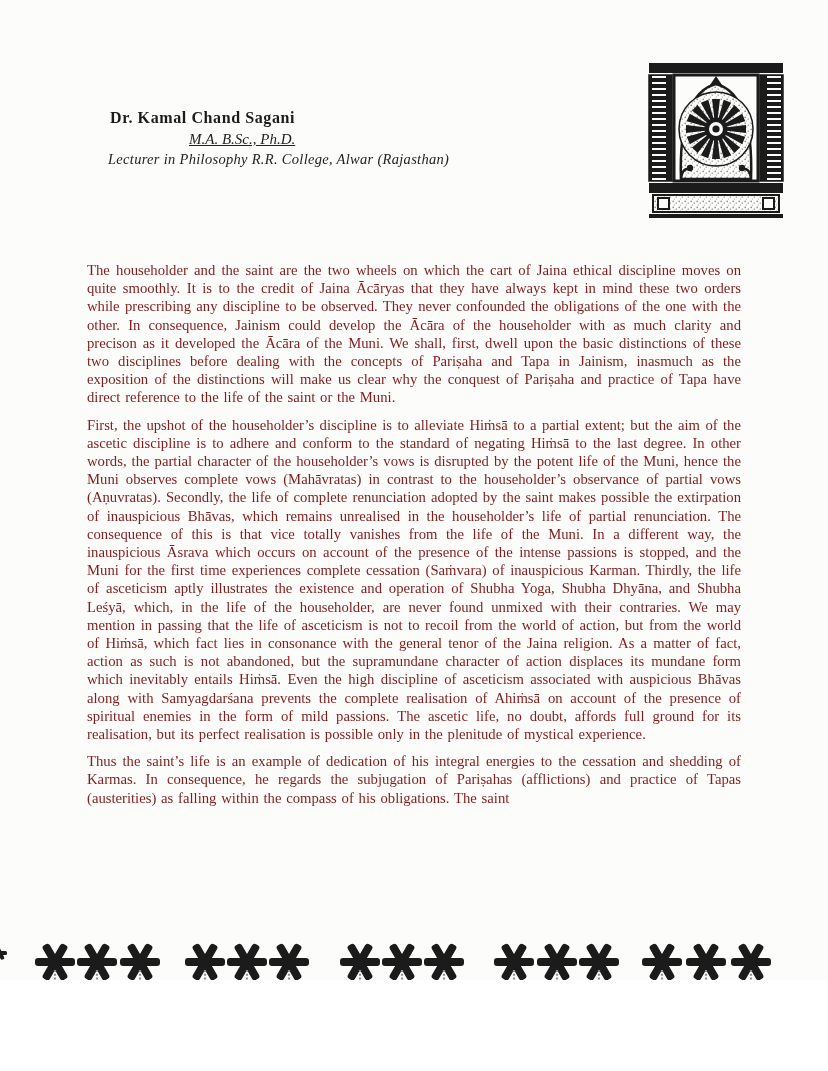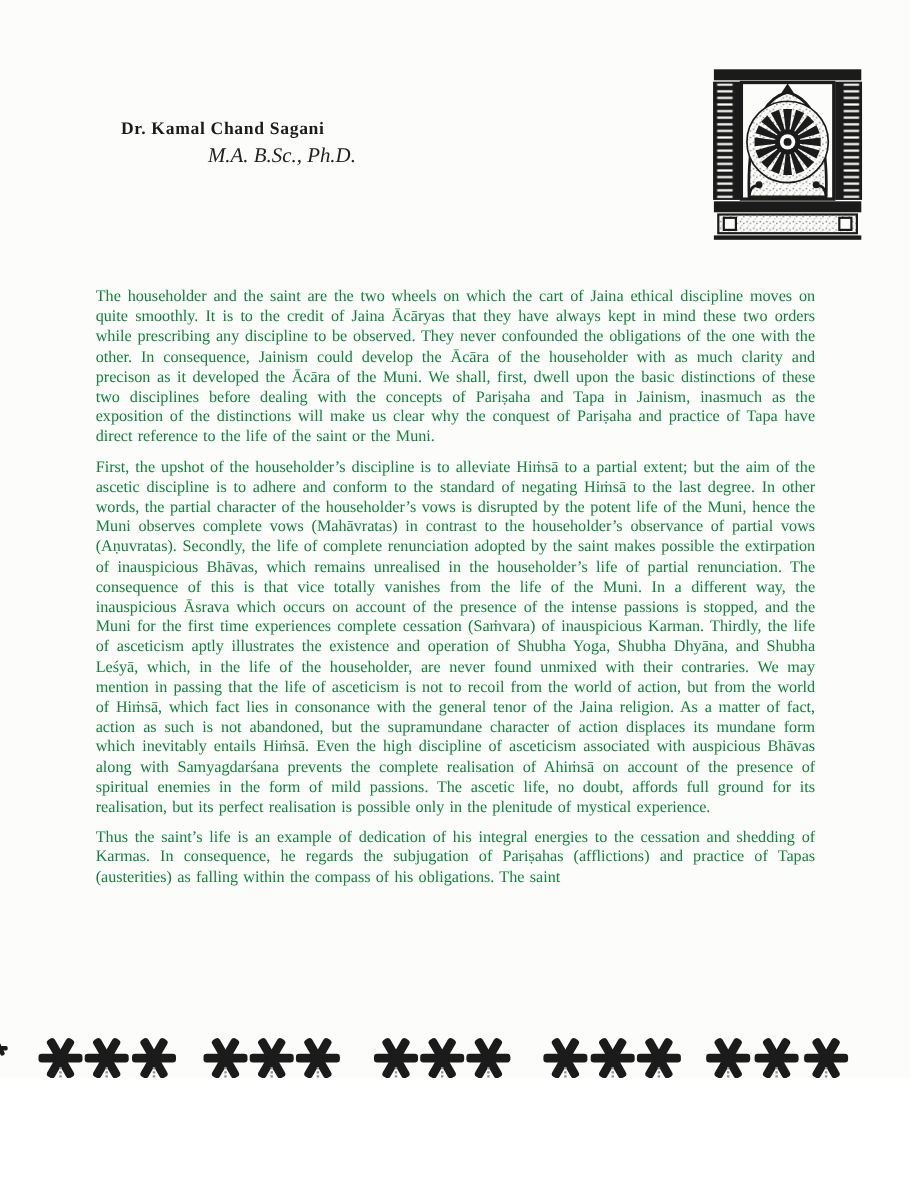--- a/index.html
+++ b/index.html
@@ -12,40 +12,40 @@
     font-family: "Liberation Serif", "DejaVu Serif", serif;
     color: #1f1f1f;
   }
   
   .author-name {
     position: absolute; left: 110px; top: 109px;
     font-size: 16px; font-weight: bold; letter-spacing: 0.6px; color:#1b1b1b;
   }
   .author-degrees {
     position: absolute; left: 189px; top: 131px;
-    font-size: 19px; font-style: italic; color:#222;
+    font-size: 15px; font-style: italic; color:#222;text-decoration:underline;
   }
   .author-affiliation {
     position: absolute; left: 108px; top: 151px;
     font-size: 14.5px; font-style: italic; letter-spacing: 0.3px; color:#222;
   }
   .article-title {
     position: absolute; left: 115px; top: 169px; width: 560px;
     margin: 0;
     font-size: 28px; font-weight: bold; line-height: 33px;
     letter-spacing: 0.4px; color: #161616;
   }
   .article-title span { display: block; }
   
   .ornament { position: absolute; left: 648px; top: 62px; width: 136px; height: 157px; }
   
   .body-text {
     position: absolute; left: 87px; top: 261px; width: 654px;
     font-size: 14.7px; line-height: 18.2px;
-    text-align: justify; color: #15803d;
+    text-align: justify; color: #7f1d1d;
     word-spacing: 1.1px;
   }
   .body-text p { margin: 0 0 9px 0; }
   
   .flower-row { position: absolute; left: 0; top: 942px; width: 828px; height: 90px; }
   .stray-mark { position: absolute; left: -3px; top: 946px; width: 12px; height: 16px; }
   .dash-strip { position: absolute; left: 54px; top: 1033px; width: 733px; height: 26px; }
   .dash-row {
     height: 6px; margin-bottom: 3px;
     background: repeating-linear-gradient(90deg, #181818 0 3.5px, transparent 3.5px 10px);
@@ -128,20 +128,21 @@
     <circle cx="94" cy="106" r="3.2" fill="#1b1b1b"></circle>
     <rect x="1" y="121" width="134" height="10" fill="#1b1b1b"></rect>
     <rect x="5" y="133" width="126" height="17" fill="url(#stip)" stroke="#1b1b1b" stroke-width="2"></rect>
     <rect x="10" y="136" width="11" height="11" fill="#fcfcfa" stroke="#1b1b1b" stroke-width="2"></rect>
     <rect x="115" y="136" width="11" height="11" fill="#fcfcfa" stroke="#1b1b1b" stroke-width="2"></rect>
     <rect x="1" y="152" width="134" height="4" fill="#1b1b1b"></rect>
   </svg>
 
   <div class="author-name">Dr. Kamal Chand Sagani</div>
   <div class="author-degrees">M.A. B.Sc., Ph.D.</div>
+  <div class="author-affiliation">Lecturer in Philosophy R.R. College, Alwar (Rajasthan)</div>
   <h1 class="article-title">
   </h1>
 
   <div class="body-text">
     <p>The householder and the saint are the two wheels on which the cart of Jaina ethical discipline moves on quite smoothly. It is to the credit of Jaina Ācāryas that they have always kept in mind these two orders while prescribing any discipline to be observed. They never confounded the obligations of the one with the other. In consequence, Jainism could develop the Ācāra of the householder with as much clarity and precison as it developed the Ācāra of the Muni. We shall, first, dwell upon the basic distinctions of these two disciplines before dealing with the concepts of Pariṣaha and Tapa in Jainism, inasmuch as the exposition of the distinctions will make us clear why the conquest of Pariṣaha and practice of Tapa have direct reference to the life of the saint or the Muni.</p>
     <p>First, the upshot of the householder’s discipline is to alleviate Hiṁsā to a partial extent; but the aim of the ascetic discipline is to adhere and conform to the standard of negating Hiṁsā to the last degree. In other words, the partial character of the householder’s vows is disrupted by the potent life of the Muni, hence the Muni observes complete vows (Mahāvratas) in contrast to the householder’s observance of partial vows (Aṇuvratas). Secondly, the life of complete renunciation adopted by the saint makes possible the extirpation of inauspicious Bhāvas, which remains unrealised in the householder’s life of partial renunciation. The consequence of this is that vice totally vanishes from the life of the Muni. In a different way, the inauspicious Āsrava which occurs on account of the presence of the intense passions is stopped, and the Muni for the first time experiences complete cessation (Saṁvara) of inauspicious Karman. Thirdly, the life of asceticism aptly illustrates the existence and operation of Shubha Yoga, Shubha Dhyāna, and Shubha Leśyā, which, in the life of the householder, are never found unmixed with their contraries. We may mention in passing that the life of asceticism is not to recoil from the world of action, but from the world of Hiṁsā, which fact lies in consonance with the general tenor of the Jaina religion. As a matter of fact, action as such is not abandoned, but the supramundane character of action displaces its mundane form which inevitably entails Hiṁsā. Even the high discipline of asceticism associated with auspicious Bhāvas along with Samyagdarśana prevents the complete realisation of Ahiṁsā on account of the presence of spiritual enemies in the form of mild passions. The ascetic life, no doubt, affords full ground for its realisation, but its perfect realisation is possible only in the plenitude of mystical experience.</p>
     <p>Thus the saint’s life is an example of dedication of his integral energies to the cessation and shedding of Karmas. In consequence, he regards the subjugation of Pariṣahas (afflictions) and practice of Tapas (austerities) as falling within the compass of his obligations. The saint</p>
   </div>
 
   <svg class="stray-mark" viewBox="0 0 12 16" aria-hidden="true">

